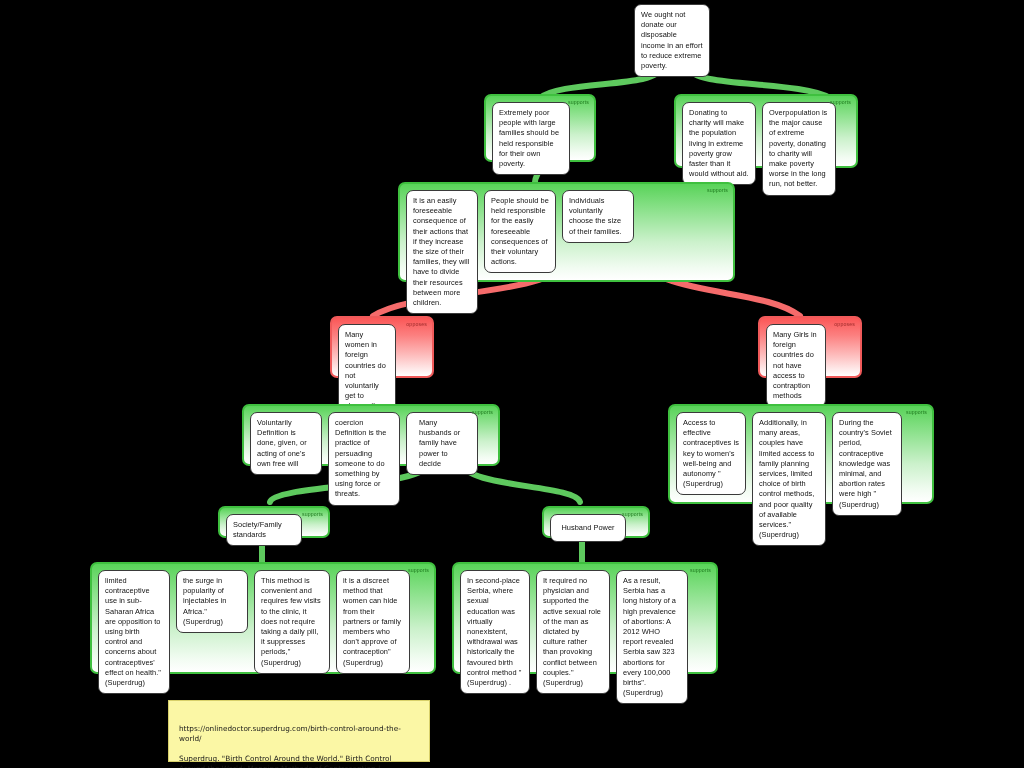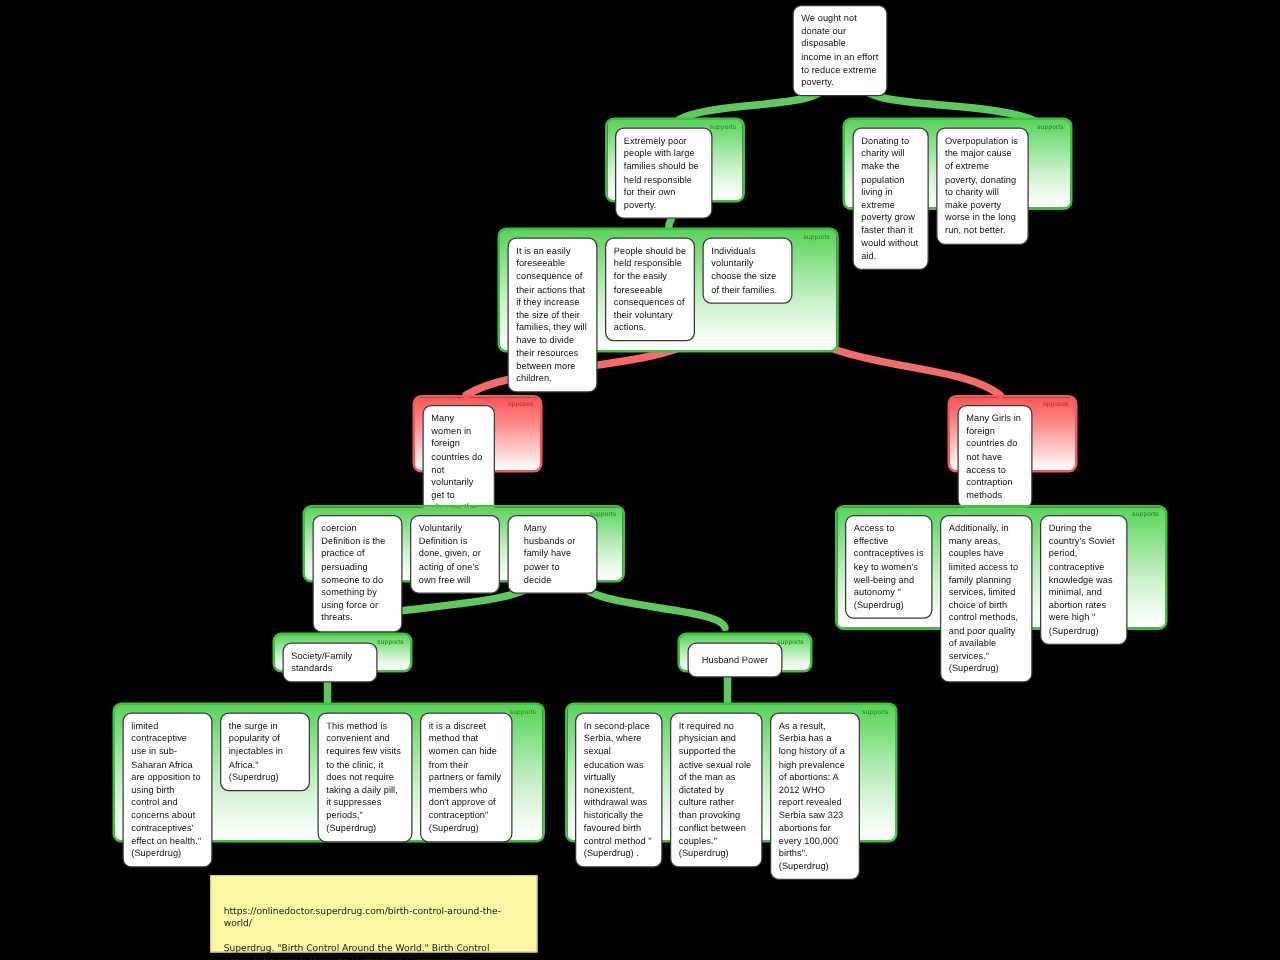--- a/index.html
+++ b/index.html
@@ -99,29 +99,29 @@
 
   <div class="group supports" style="left:484px; top:94px; width:112px; height:68px;">
     <span class="badge">supports</span>
     <div class="card" style="width:78px;">
       <span>Extremely poor people with large families should be held responsible for their own poverty.</span>
     </div>
   </div>
 
   <div class="group supports" style="left:674px; top:94px; width:184px; height:74px;">
     <span class="badge">supports</span>
-    <div class="card" style="width:61px;">
+    <div class="card" style="width:74px;">
       <span>Donating to charity will make the population living in extreme poverty grow faster than it would without aid.</span>
     </div>
     <div class="card" style="width:74px;">
       <span>Overpopulation is the major cause of extreme poverty, donating to charity will make poverty worse in the long run, not better.</span>
     </div>
   </div>
 
-  <div class="group supports" style="left:398px; top:182px; width:273px; height:100px;">
+  <div class="group supports" style="left:398px; top:182px; width:337px; height:100px;">
     <span class="badge">supports</span>
     <div class="card" style="width:72px;">
       <span>It is an easily foreseeable consequence of their actions that if they increase the size of their families, they will have to divide their resources between more children.</span>
     </div>
     <div class="card" style="width:72px;">
       <span>People should be held responsible for the easily foreseeable consequences of their voluntary actions.</span>
     </div>
     <div class="card" style="width:72px;">
       <span>Individuals voluntarily choose the size of their families.</span>
     </div>
@@ -137,24 +137,24 @@
   <div class="group opposes" style="left:758px; top:316px; width:104px; height:62px;">
     <span class="badge">opposes</span>
     <div class="card" style="width:60px;">
       <span>Many Girls in foreign countries do not have access to contraption methods</span>
     </div>
   </div>
 
   <div class="group supports" style="left:242px; top:404px; width:258px; height:62px;">
     <span class="badge">supports</span>
     <div class="card" style="width:72px;">
+      <span>Voluntarily Definition is done, given, or acting of one's own free will</span>
+    </div>
+    <div class="card" style="width:72px;">
       <span>coercion Definition is the practice of persuading someone to do something by using force or threats.</span>
-    </div>
-    <div class="card" style="width:72px;">
-      <span>Voluntarily Definition is done, given, or acting of one's own free will</span>
     </div>
     <div class="card" style="width:72px;padding-left:12px;">
       <span>Many husbands or family have power to decide</span>
     </div>
   </div>
 
   <div class="group supports" style="left:668px; top:404px; width:266px; height:100px;">
     <span class="badge">supports</span>
     <div class="card" style="width:70px;">
       <span>Access to effective contraceptives is key to women's well-being and autonomy "(Superdrug)</span>

